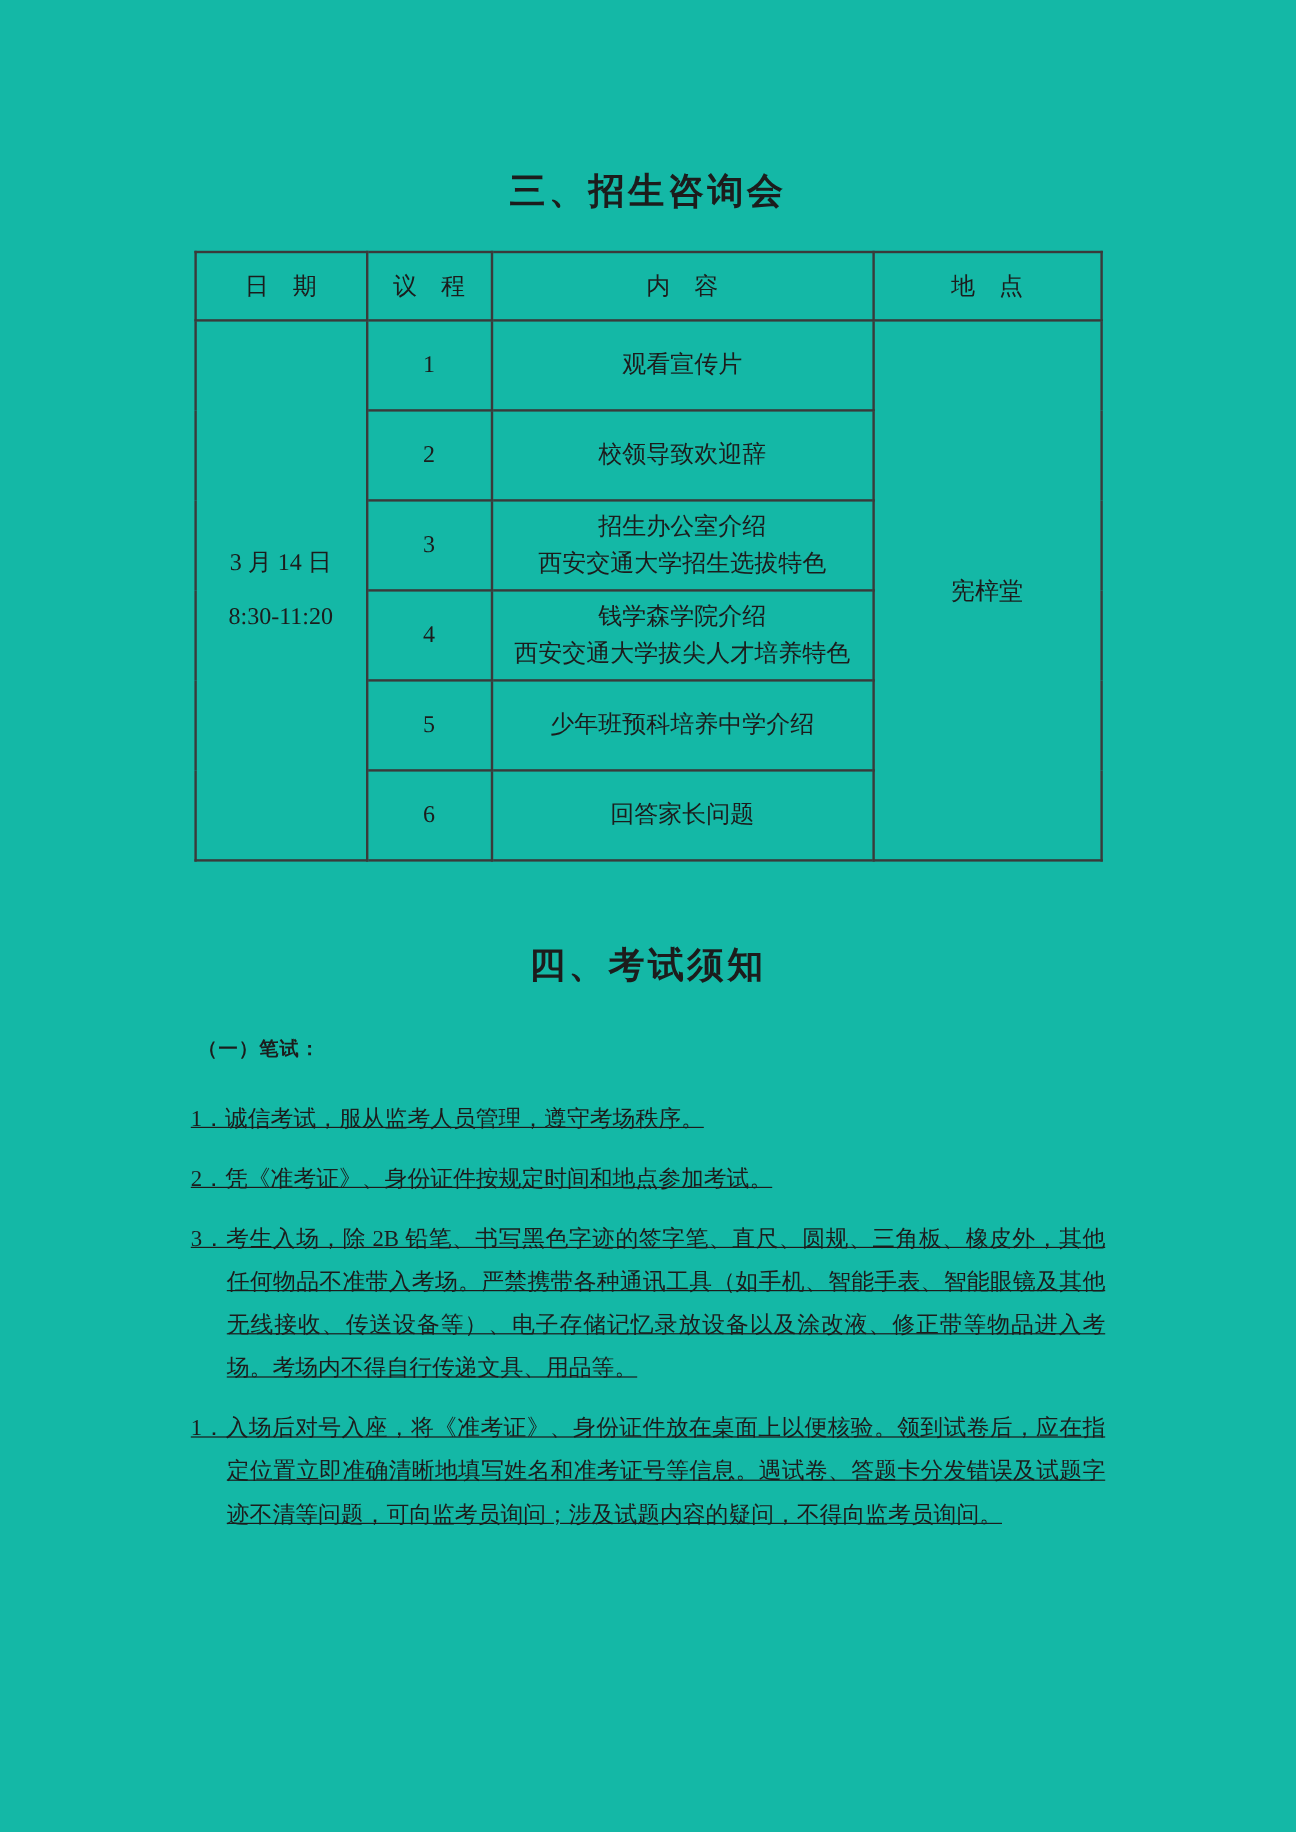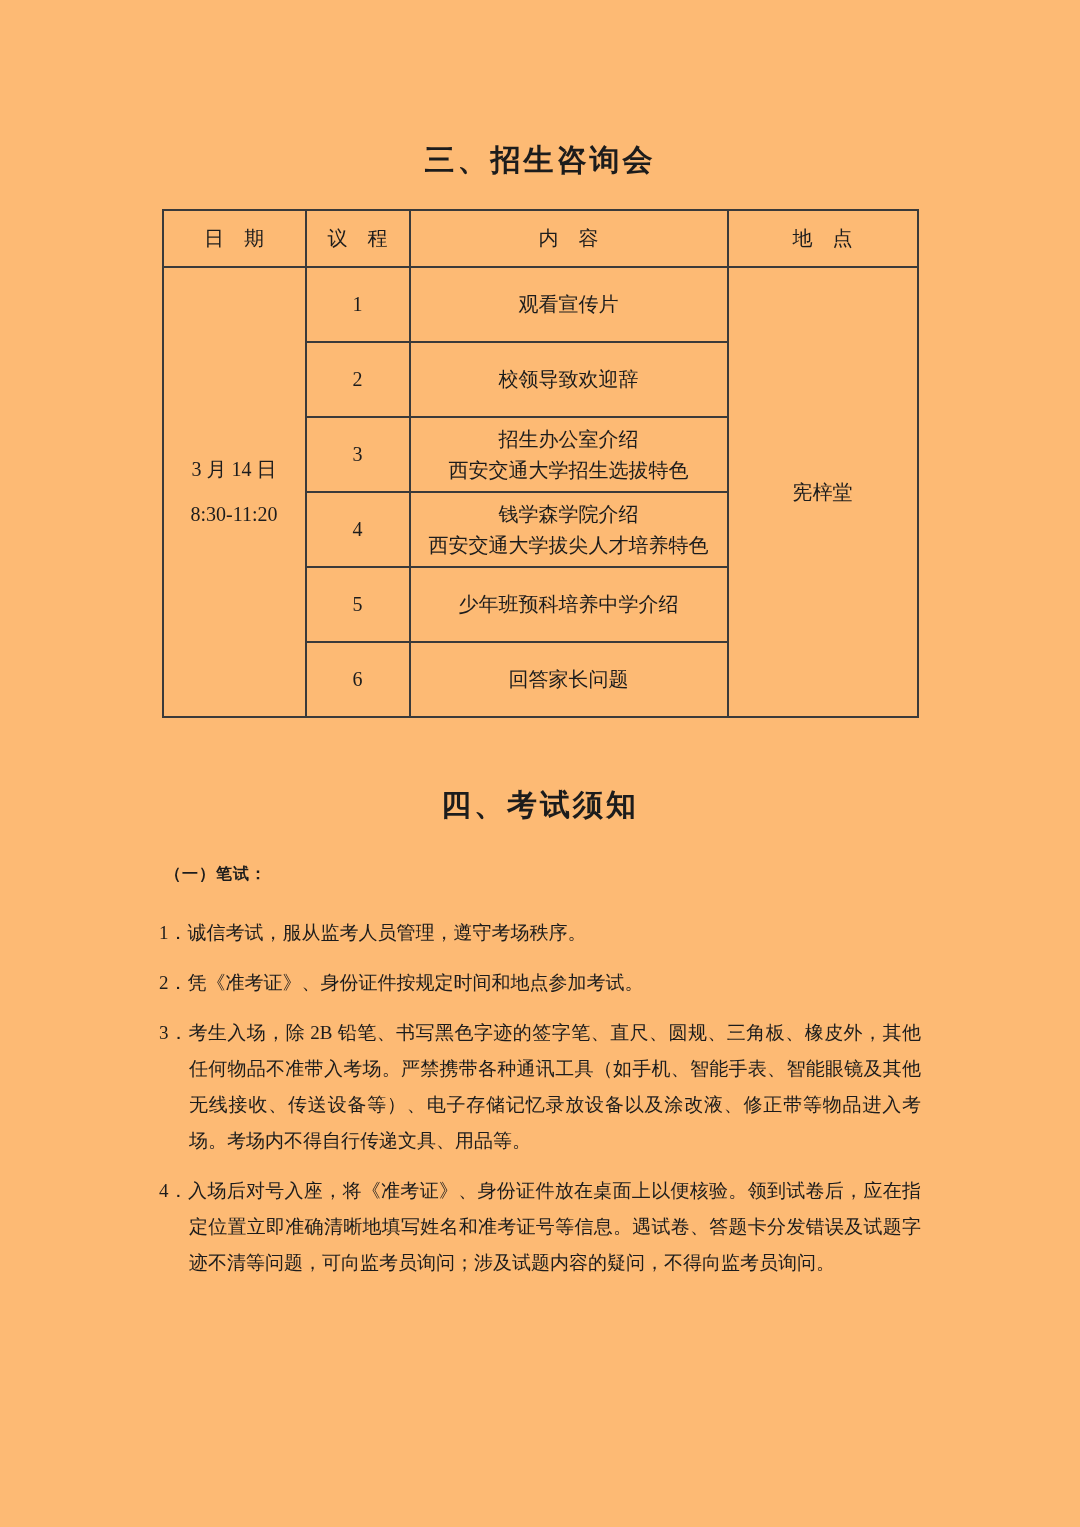--- a/index.html
+++ b/index.html
@@ -2,21 +2,21 @@
 <html lang="zh"><head>
 <meta charset="utf-8">
 <style>
   * { margin: 0; padding: 0; box-sizing: border-box; }
   html, body { background: #ffffff; }
   .page {
     position: relative;
     width: 1080px;
     height: 1527px;
     margin: 0 auto;
-    background: #fdba74;
+    background: #14b8a6;
     font-family: "Liberation Serif", "DejaVu Serif", serif;
     color: #1c1c1c;
     overflow: hidden;
   }
   .content {
     width: 762px;
     margin: 0 auto;
     padding-top: 141px;
   }
   .section-title {
@@ -62,20 +62,21 @@
     list-style: none;
     margin-top: 30px;
     font-size: 19px;
   }
   .notes li {
     line-height: 36px;
     text-align: justify;
     padding-left: 30px;
     text-indent: -30px;
     margin-bottom: 14px;
+    text-decoration: underline;
   }
 </style>
 </head>
 <body>
 
 <div class="page">
   <div class="content">
 
     <div class="section-title">三、招生咨询会</div>
 
@@ -142,17 +143,17 @@
     </table>
 
     <div class="section-title second">四、考试须知</div>
 
     <div class="subsection-title">（一）笔试：</div>
 
     <ul class="notes">
       <li>1．诚信考试，服从监考人员管理，遵守考场秩序。</li>
       <li>2．凭《准考证》、身份证件按规定时间和地点参加考试。</li>
       <li>3．考生入场，除 2B 铅笔、书写黑色字迹的签字笔、直尺、圆规、三角板、橡皮外，其他任何物品不准带入考场。严禁携带各种通讯工具（如手机、智能手表、智能眼镜及其他无线接收、传送设备等）、电子存储记忆录放设备以及涂改液、修正带等物品进入考场。考场内不得自行传递文具、用品等。</li>
-      <li>4．入场后对号入座，将《准考证》、身份证件放在桌面上以便核验。领到试卷后，应在指定位置立即准确清晰地填写姓名和准考证号等信息。遇试卷、答题卡分发错误及试题字迹不清等问题，可向监考员询问；涉及试题内容的疑问，不得向监考员询问。</li>
+      <li>1．入场后对号入座，将《准考证》、身份证件放在桌面上以便核验。领到试卷后，应在指定位置立即准确清晰地填写姓名和准考证号等信息。遇试卷、答题卡分发错误及试题字迹不清等问题，可向监考员询问；涉及试题内容的疑问，不得向监考员询问。</li>
     </ul>
 
   </div>
 </div>
 
 </body></html>

